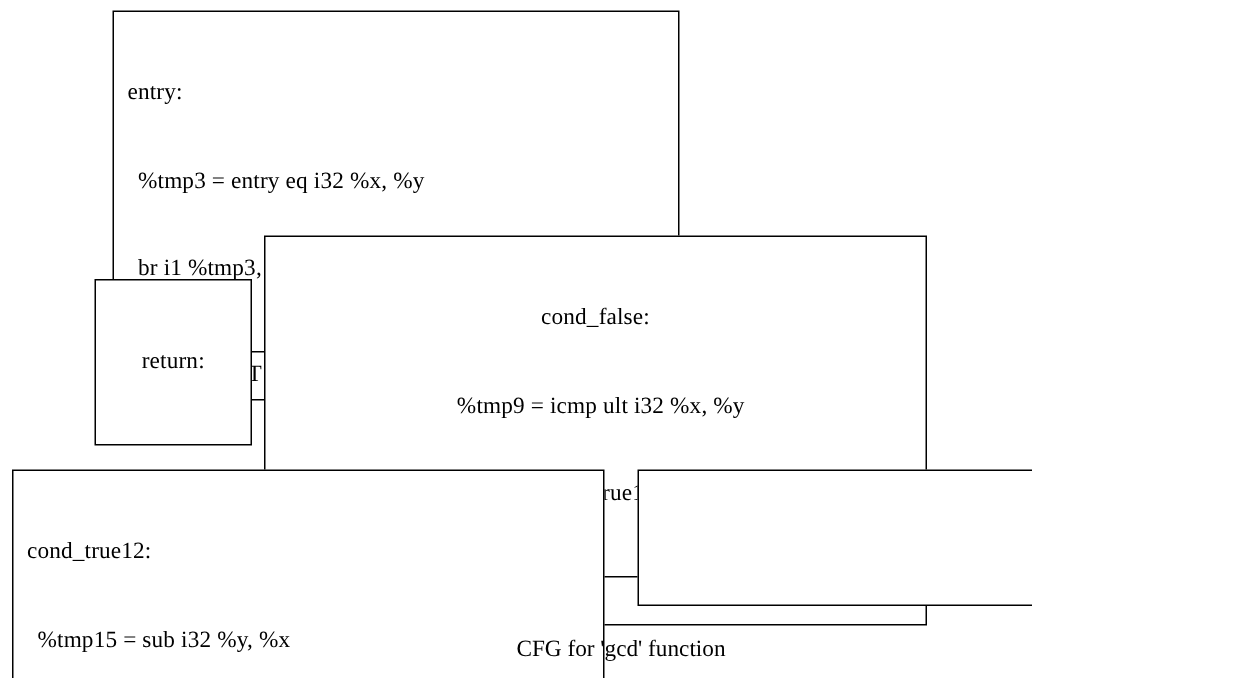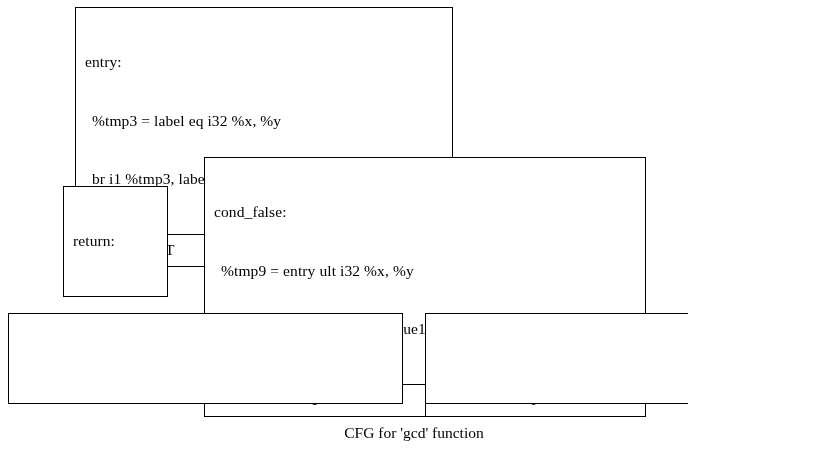--- a/index.html
+++ b/index.html
@@ -57,22 +57,22 @@
     display: flex;
     align-items: center;
     justify-content: center;
     font-size: 15.5px;
     line-height: 1;
   }
   .port.right-port {
     border-left: 1px solid #000000;
   }
   #node-entry      { left: 75px;  top: 7px;   width: 378px; }
-  #node-return     { left: 63px;  top: 186px; width: 105px; }
-  #node-cond-false { left: 204px; top: 157px; width: 442px; }
+  #node-return     { left: 63px;  top: 186px; width: 105px; text-align: center; }
+  #node-cond-false { left: 176px; top: 157px; width: 442px; text-align: center; }
   #node-cond-true12  { left: 8px;   top: 313px; width: 395px; }
   #node-cond-false19 { left: 425px; top: 313px; width: 396px; }
   #caption {
     position: absolute;
     left: 0;
     top: 424px;
     width: 828px;
     text-align: center;
     font-size: 15.5px;
     z-index: 2;
@@ -103,49 +103,51 @@
     </g>
 
     <g>
       <line x1="545" y1="268" x2="579" y2="310" stroke="#000000" stroke-width="1.4" marker-end="url(#arrowhead)"></line>
     </g>
   </svg>
 
   <div class="node" id="node-entry">
     <div class="node-body">
       <span class="lbl">entry:</span>
-      <span class="ins">%tmp3 = label eq i32 %x, %y</span>
+      <span class="ins">%tmp3 = entry eq i32 %x, %y</span>
       <span class="ins">br i1 %tmp3, label %return, label %cond_false</span>
     </div>
     <div class="ports">
       <div class="port">T</div>
       <div class="port right-port">F</div>
     </div>
   </div>
 
   <div class="node" id="node-return">
     <div class="node-body">
       <span class="lbl">return:</span>
     </div>
   </div>
 
   <div class="node" id="node-cond-false">
     <div class="node-body">
       <span class="lbl">cond_false:</span>
-      <span class="ins">%tmp9 = entry ult i32 %x, %y</span>
+      <span class="ins">%tmp9 = icmp ult i32 %x, %y</span>
       <span class="ins">br i1 %tmp9, label %cond_true12, label %cond_false19</span>
     </div>
     <div class="ports">
       <div class="port">T</div>
       <div class="port right-port">F</div>
     </div>
   </div>
 
   <div class="node" id="node-cond-true12">
     <div class="node-body">
+      <span class="lbl">cond_true12:</span>
+      <span class="ins">%tmp15 = sub i32 %y, %x</span>
       
       
     </div>
   </div>
 
   <div class="node" id="node-cond-false19">
     <div class="node-body">
       
       
     </div>

